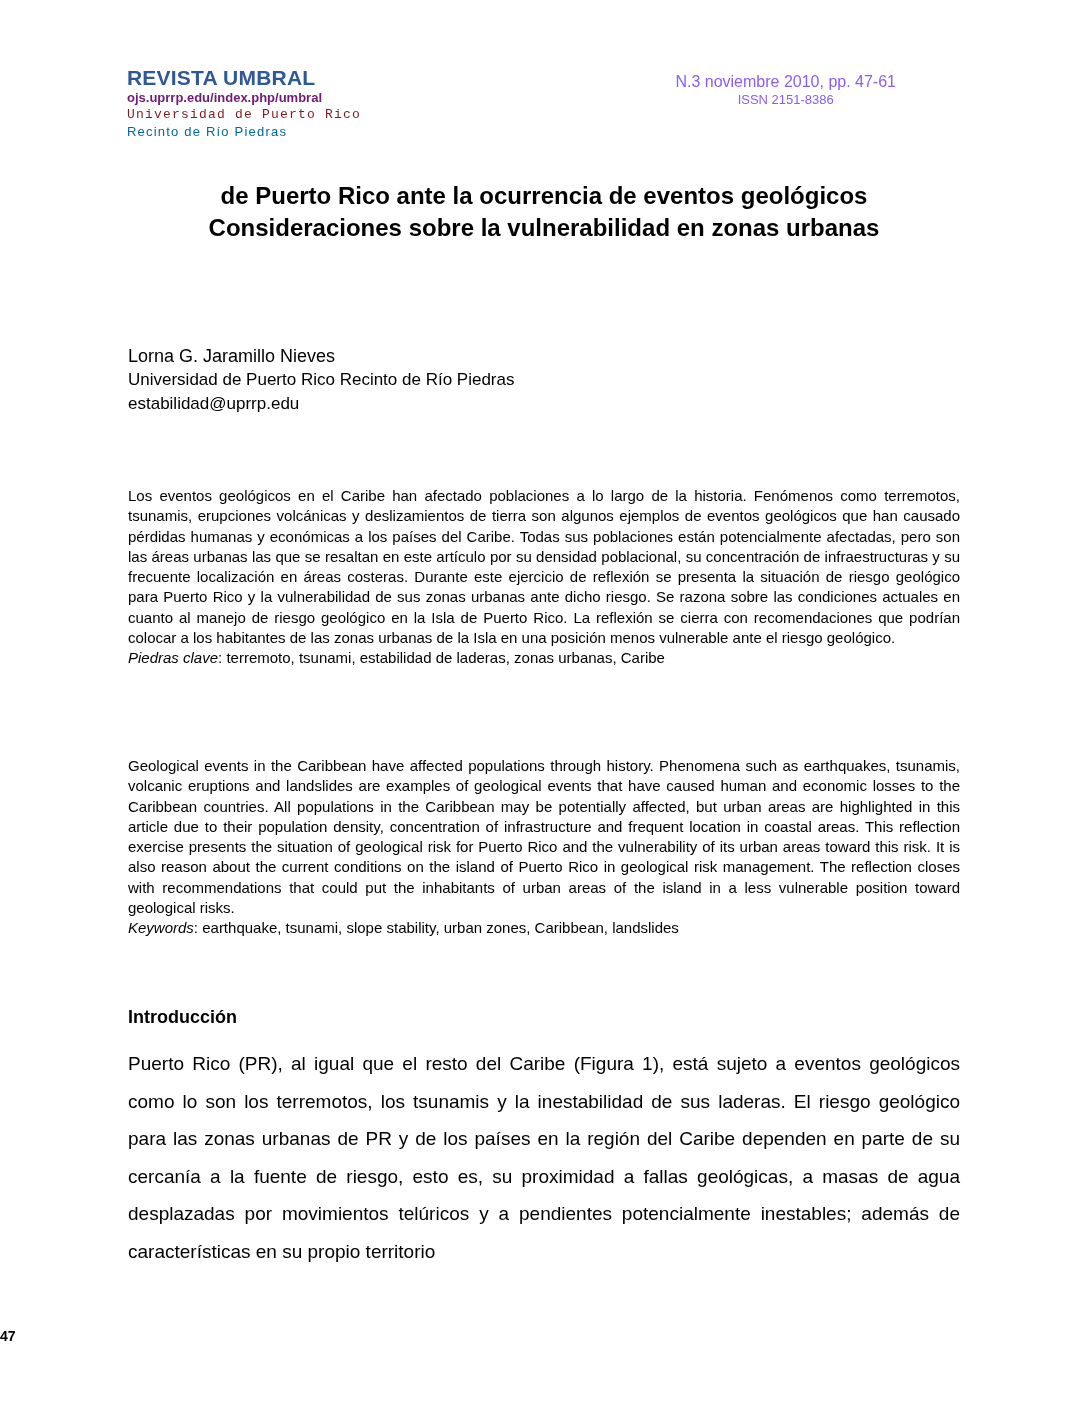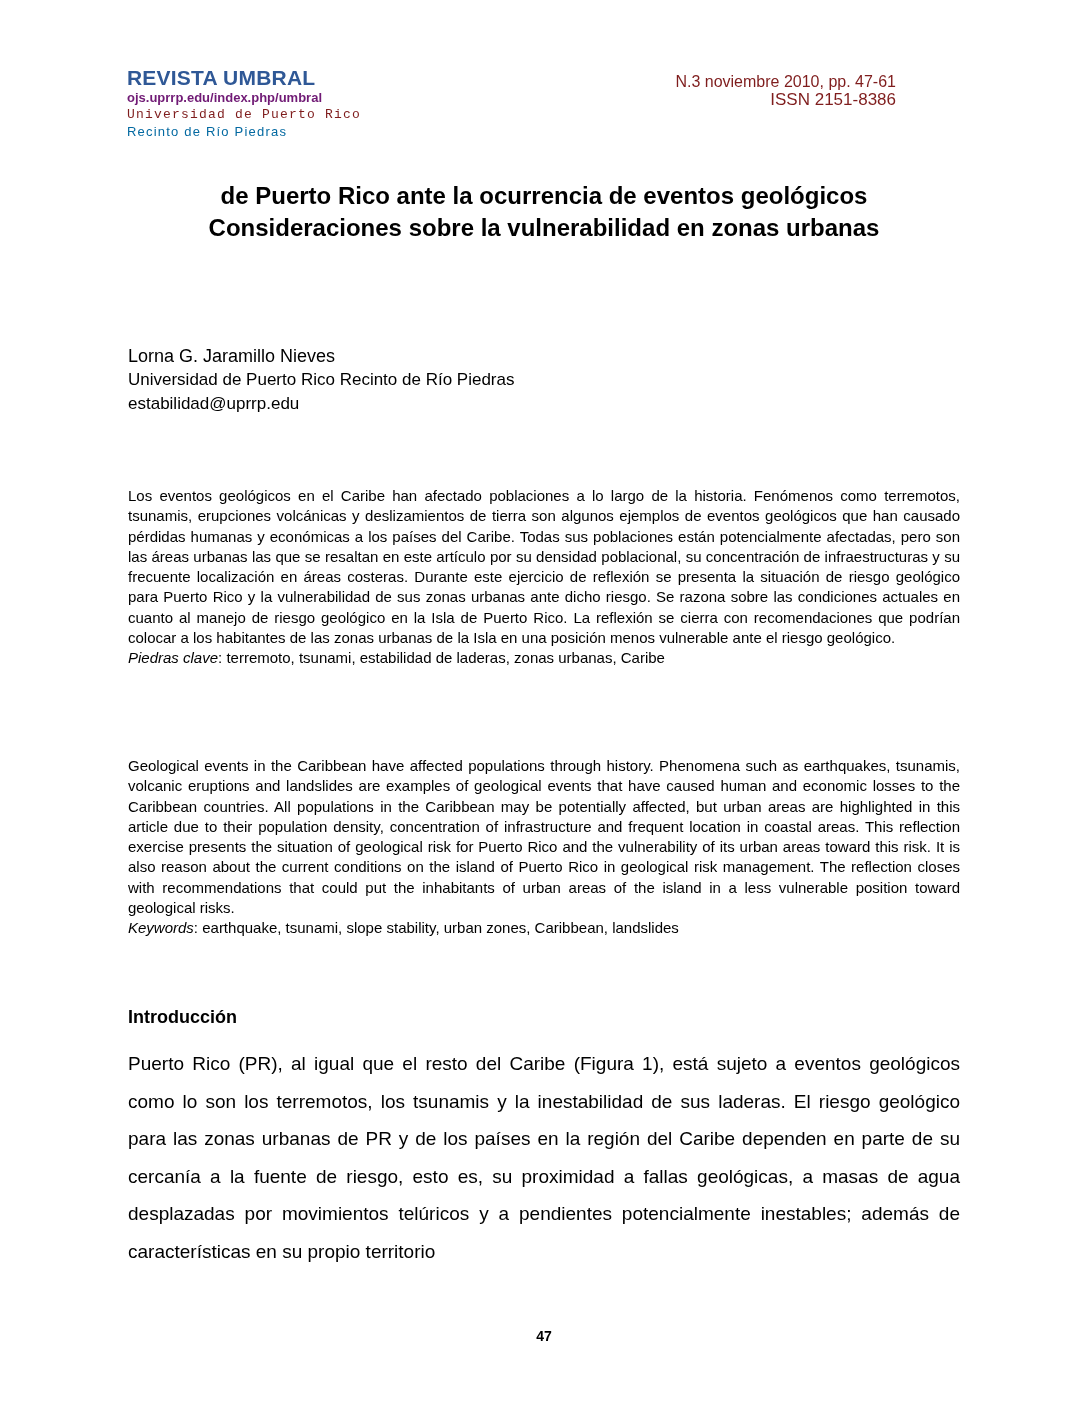--- a/index.html
+++ b/index.html
@@ -50,22 +50,23 @@
       right: 192px;
       top: 72px;
       text-align: right;
       color: #7f7f7f;
     }
     .issue-line {
       font-size: 16px;
       line-height: 20px;
     }
     .issn-line {
-      font-size: 17px;
+      font-size: 13px;
       line-height: 16px;
+      text-align: center;
     }
     .title {
       position: absolute;
       left: 128px;
       width: 832px;
       top: 180px;
       text-align: center;
       font-weight: bold;
       font-size: 24px;
       line-height: 32px;
@@ -107,38 +108,38 @@
       font-size: 19px;
       line-height: 37.5px;
       text-align: justify;
     }
     .body-text p { margin: 0; }
     .page-number {
       position: absolute;
       left: 0;
       width: 1088px;
       top: 1328px;
-      text-align: center;
+      text-align: left;
       font-size: 14px;
       font-weight: bold;
     }
   </style>
 </head>
 <body>
 
 <div class="page">
 
   <div class="journal-block">
     <div class="journal-name" style="color: rgb(47, 88, 150);">REVISTA UMBRAL</div>
     <div class="journal-url" style="color: #701a75;">ojs.uprrp.edu/index.php/umbral</div>
     <div class="journal-uni" style="color: #7f1d1d; font-family: Liberation Mono, monospace;">Universidad de Puerto Rico</div>
     <div class="journal-campus" style="color: #0369a1;">Recinto de Río Piedras</div>
   </div>
 
-  <div class="issue-block" style="color: #7f1d1d;">
+  <div class="issue-block" style="color: #8b5cf6;">
     <div class="issue-line">N.3 noviembre 2010, pp. 47-61</div>
     <div class="issn-line">ISSN 2151-8386</div>
   </div>
 
   <div class="title">
     <div>de Puerto Rico ante la ocurrencia de eventos geológicos</div>
     <div>Consideraciones sobre la vulnerabilidad en zonas urbanas</div>
   </div>
 
   <div class="author-block">

